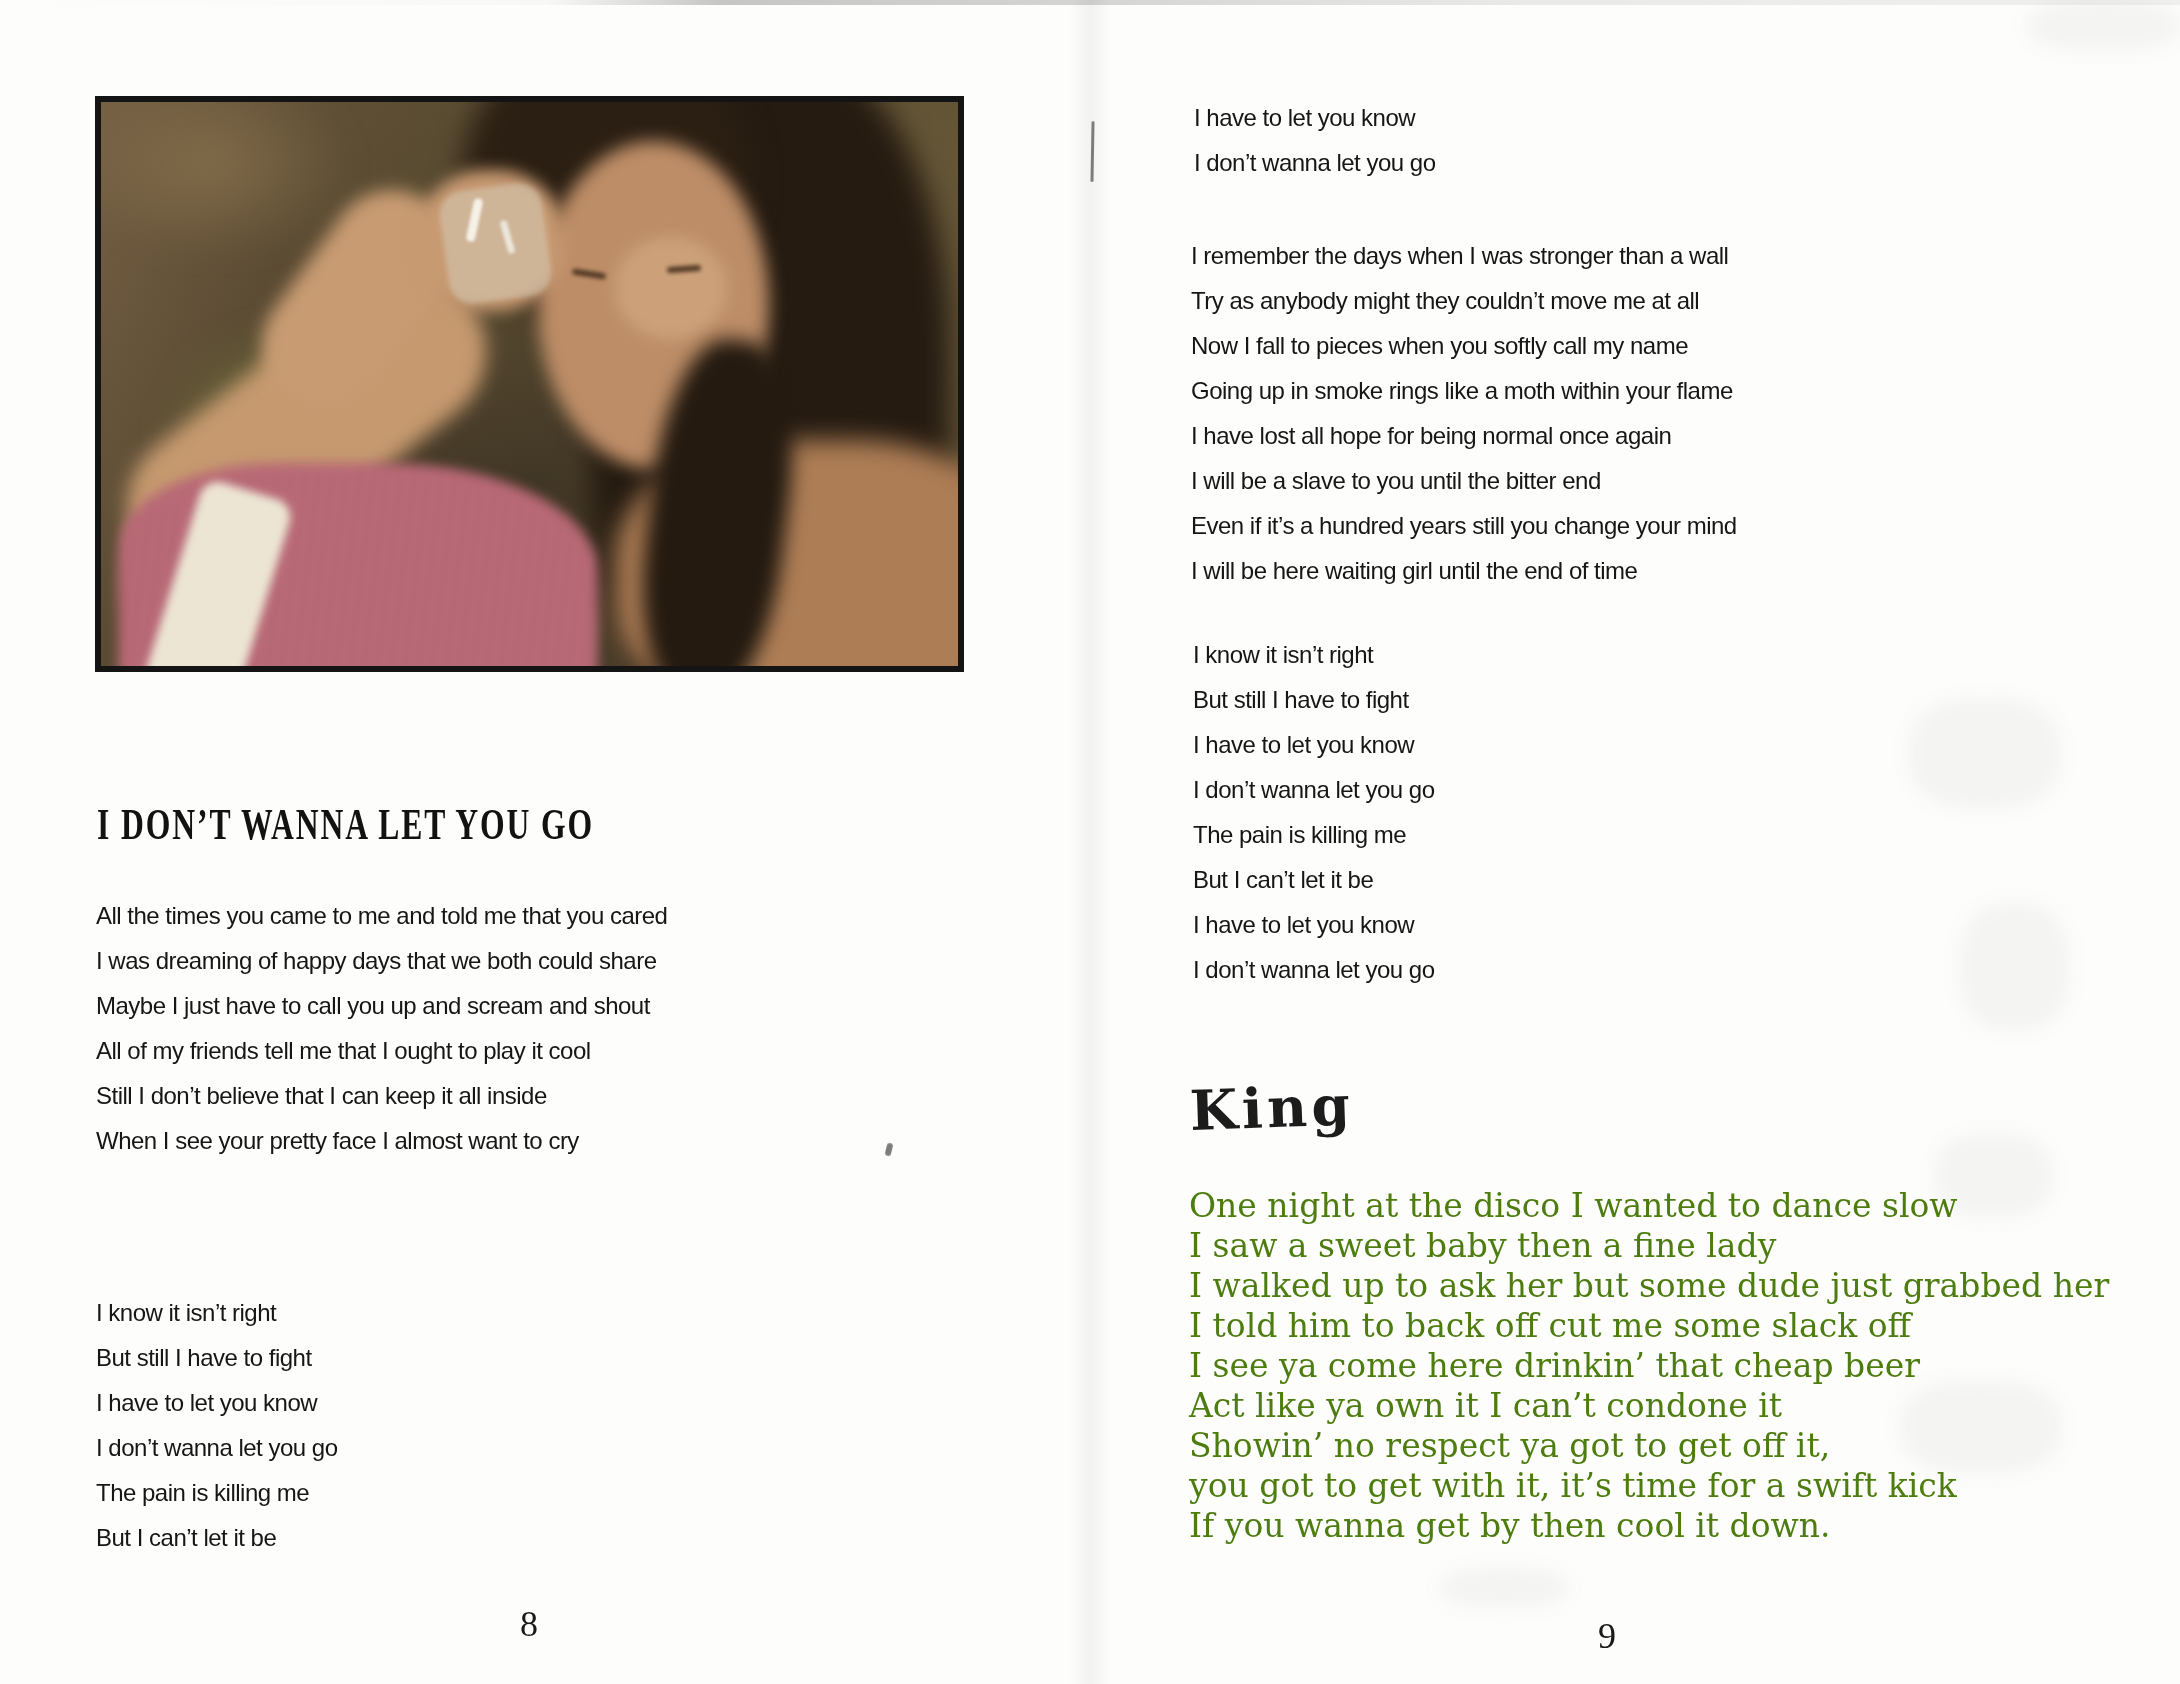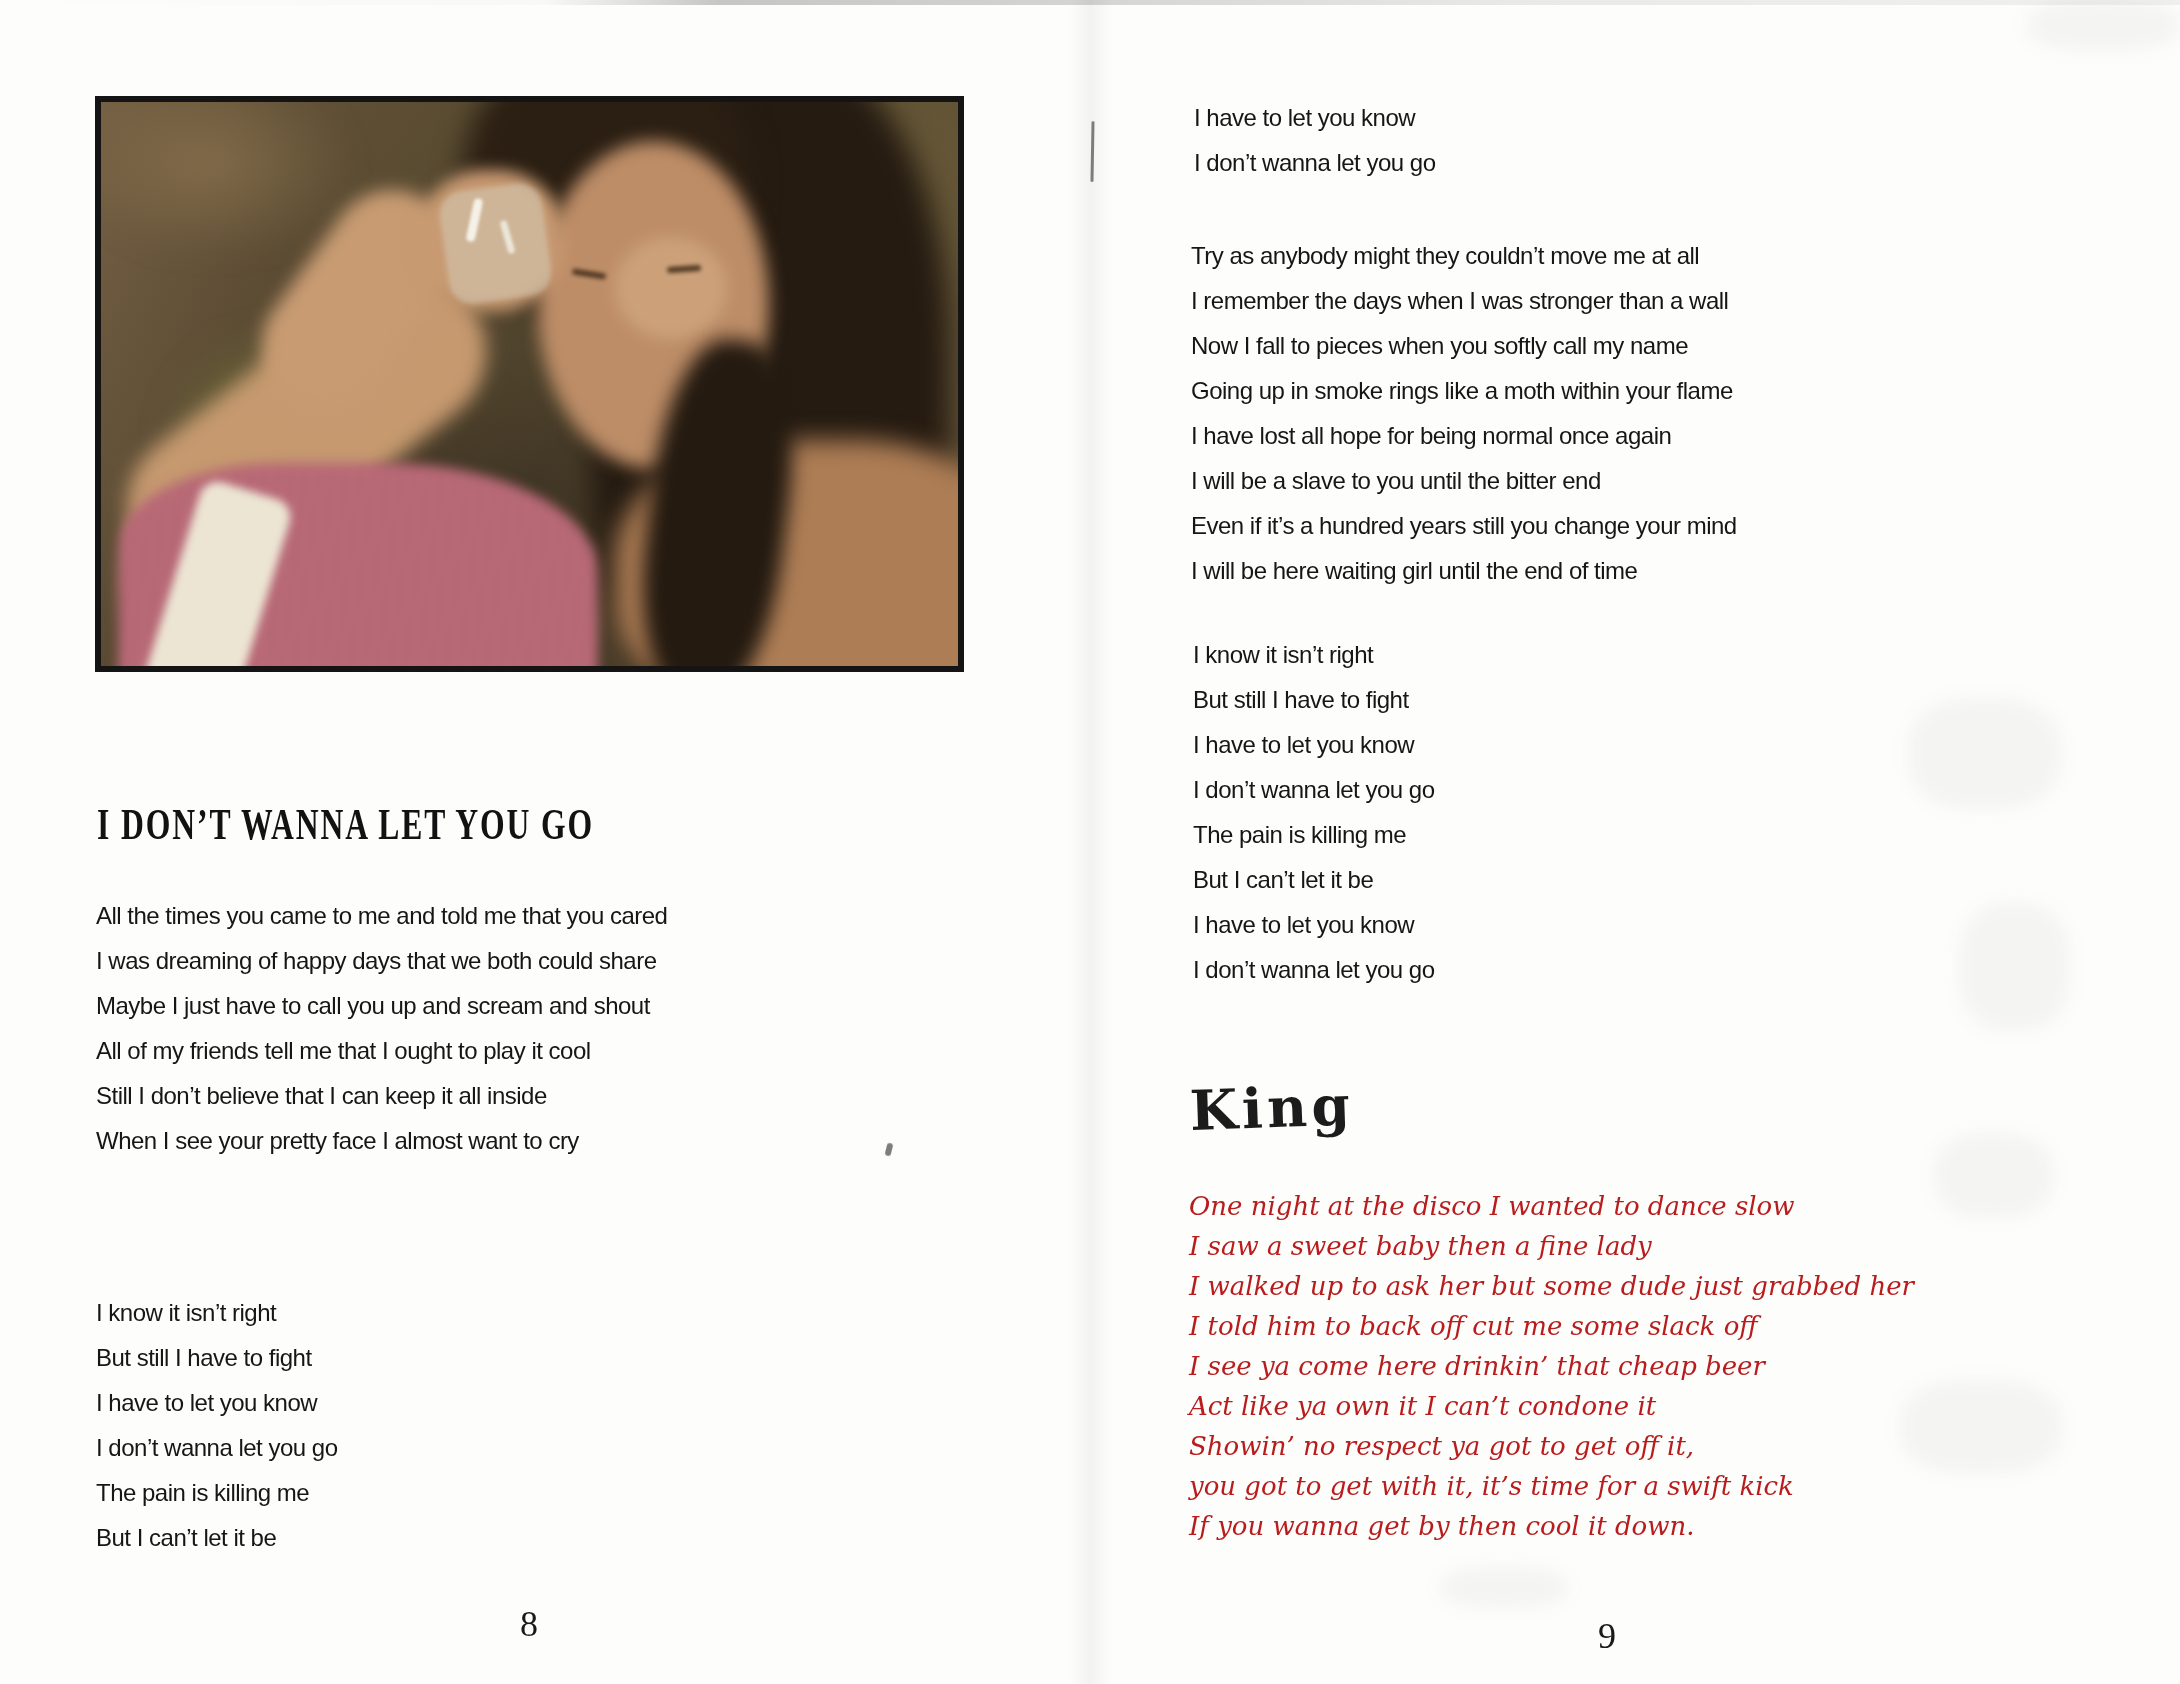--- a/index.html
+++ b/index.html
@@ -105,22 +105,22 @@
   .v-right1{left:1191px;top:233px;}
   .v-right2{left:1193px;top:632px;}
   .king-title{
     position:absolute;left:1191px;top:1078px;
     font-family:"DejaVu Serif",serif;font-weight:bold;
     font-size:55px;letter-spacing:4.3px;color:#1c1c1c;
     transform:rotate(-2deg);transform-origin:left bottom;white-space:nowrap;
   }
   .king-lyrics{
     position:absolute;left:1189px;top:1186px;
-    font-family:"DejaVu Serif",serif;font-size:26px;line-height:40px;
-    letter-spacing:0;color:#b91c1c;font-style:italic;
+    font-family:"DejaVu Serif",serif;font-size:33px;line-height:40px;
+    letter-spacing:0;color:#4d7c0f;
   }
   .page-number{
     position:absolute;font-family:"Liberation Serif",serif;
     font-size:36px;color:#1a1a1a;
   }
   .pn-left{left:520px;top:1603px;}
   .pn-right{left:1598px;top:1615px;}
 </style>
 </head>
 <body>
@@ -183,22 +183,22 @@
     </div>
 
   <div class="page-number pn-left">8</div>
 
   <div class="lyrics v-right0">
       <div class="lyric-line">I have to let you know</div>
       <div class="lyric-line">I don’t wanna let you go</div>
     </div>
 
   <div class="lyrics v-right1">
+      <div class="lyric-line">I remember the days when I was stronger than a wall</div>
       <div class="lyric-line">Try as anybody might they couldn’t move me at all</div>
-      <div class="lyric-line">I remember the days when I was stronger than a wall</div>
       <div class="lyric-line">Now I fall to pieces when you softly call my name</div>
       <div class="lyric-line">Going up in smoke rings like a moth within your flame</div>
       <div class="lyric-line">I have lost all hope for being normal once again</div>
       <div class="lyric-line">I will be a slave to you until the bitter end</div>
       <div class="lyric-line">Even if it’s a hundred years still you change your mind</div>
       <div class="lyric-line">I will be here waiting girl until the end of time</div>
     </div>
 
   <div class="lyrics v-right2">
       <div class="lyric-line">I know it isn’t right</div>

